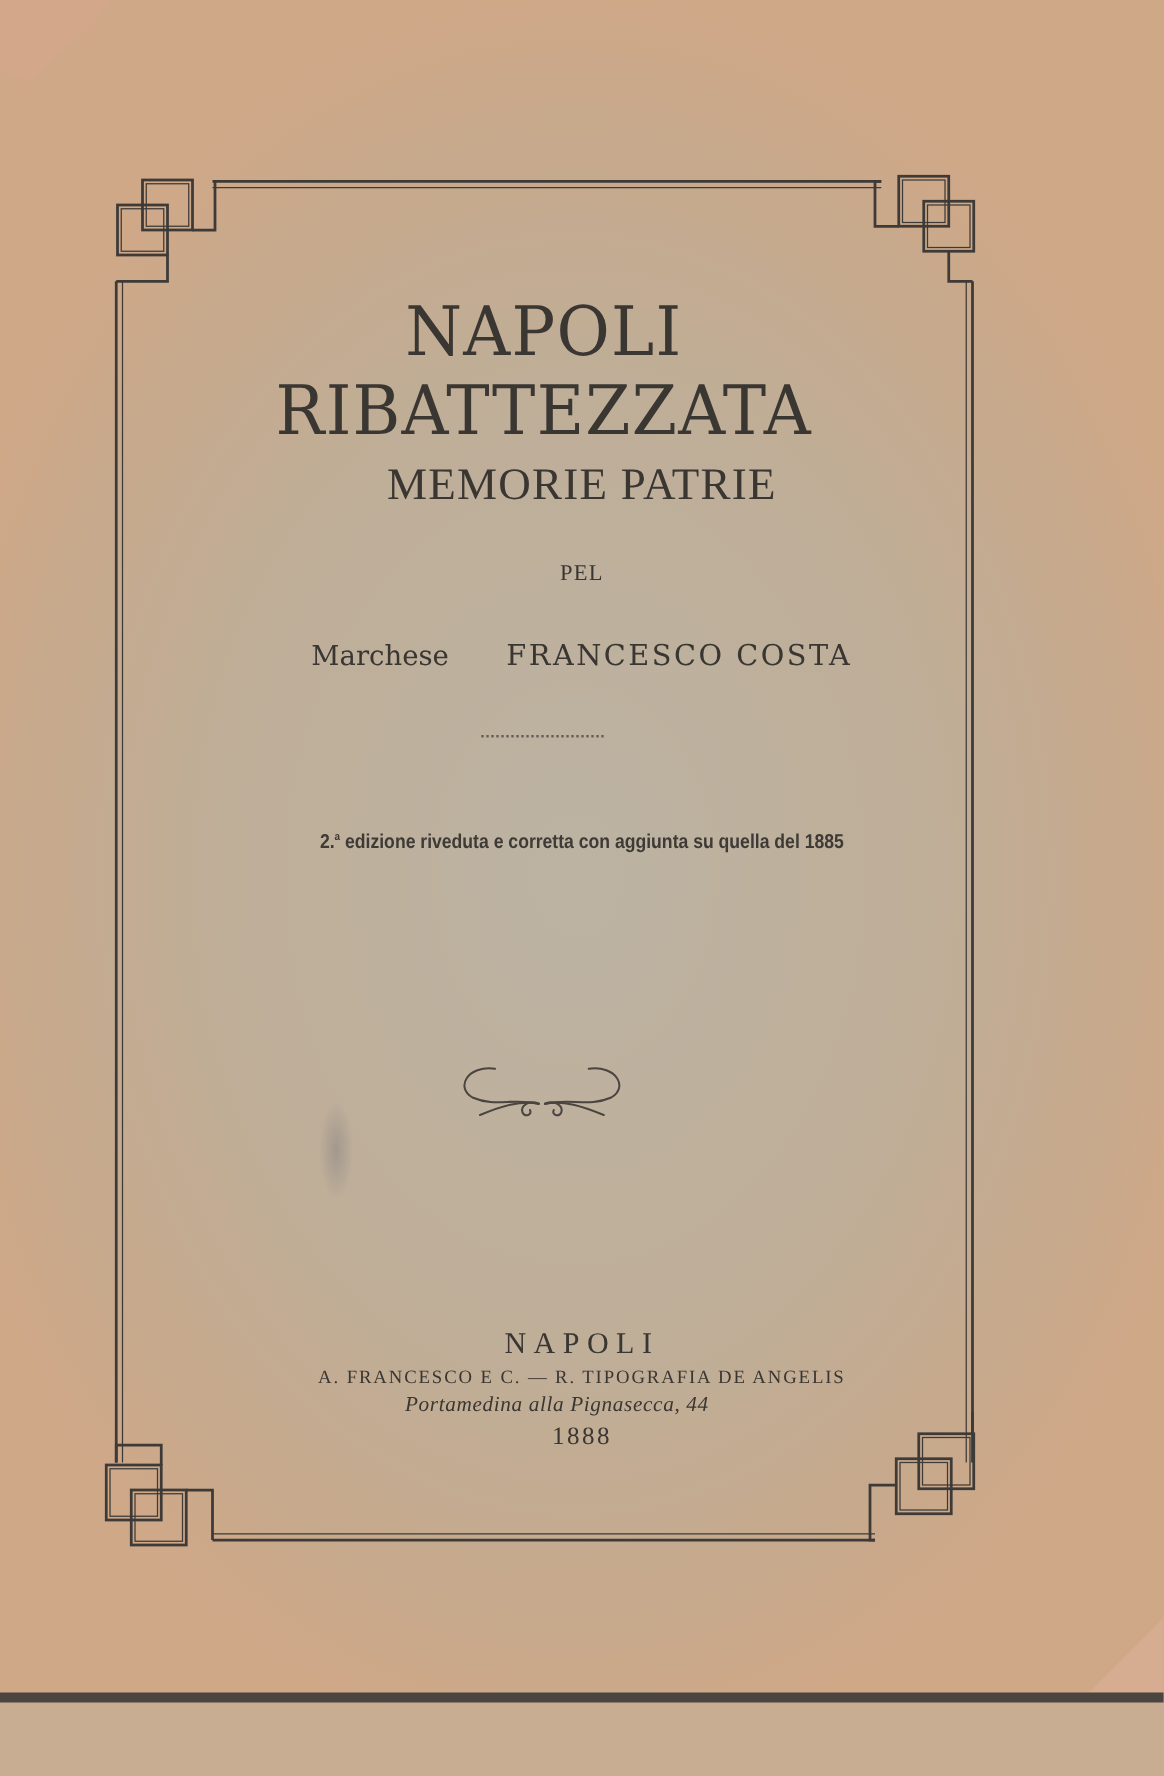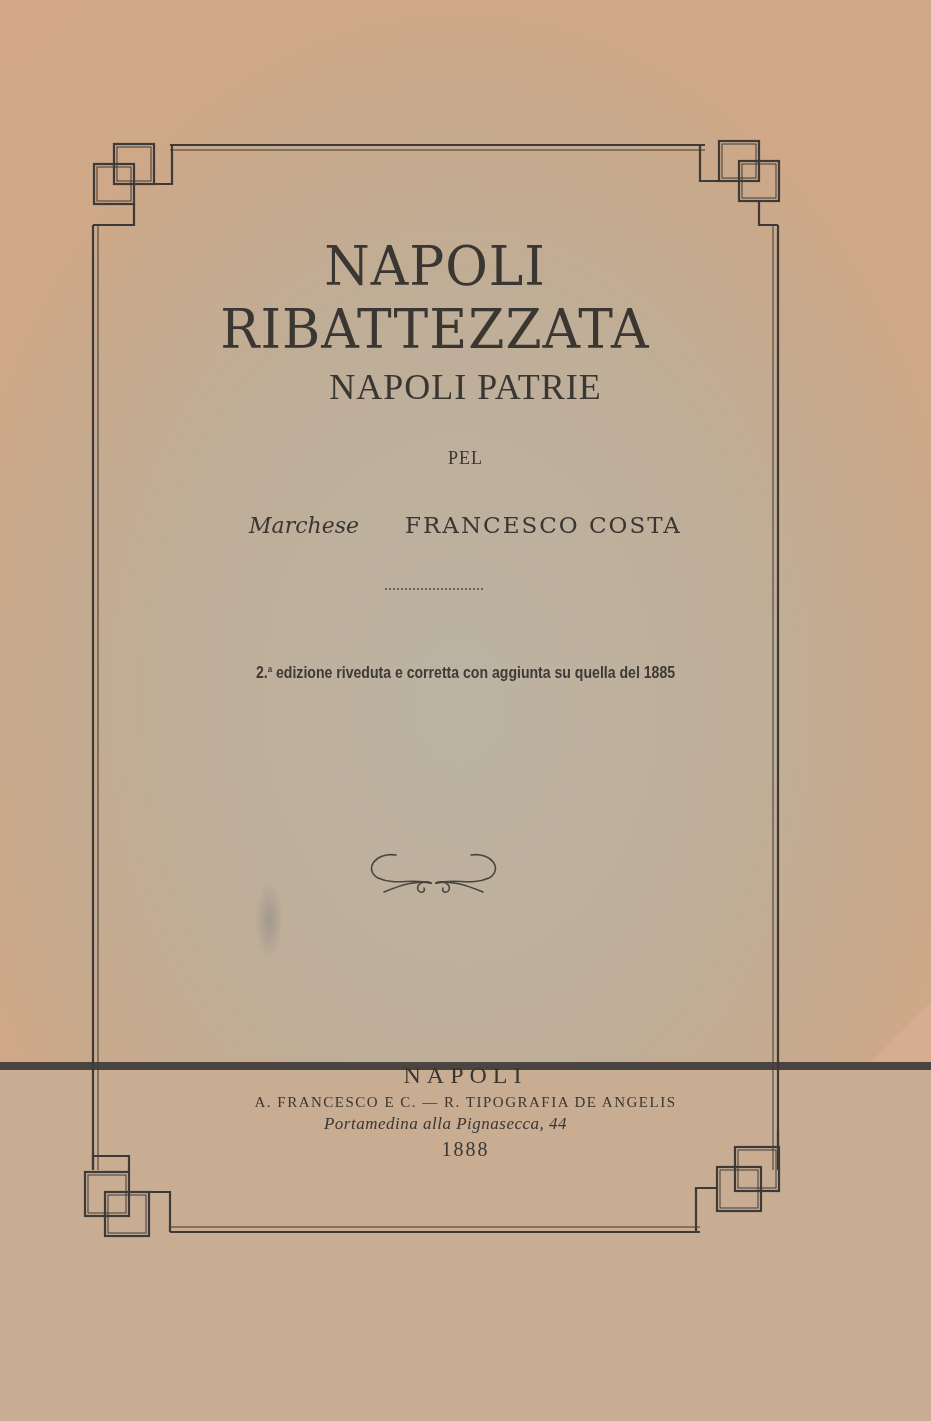--- a/index.html
+++ b/index.html
@@ -2,21 +2,21 @@
 <html><head>
   <meta charset="utf-8">
   <style>
     html, body { margin: 0; padding: 0; }
     body {
       width: 931px; height: 1421px; overflow: hidden;
       background: #c8ad93;
       position: relative;
     }
     .page {
-      position: absolute; left: 0; top: 0; width: 931px; height: 1070px;
+      position: absolute; left: 0; top: 0; width: 931px; height: 1362px;
       background:
         radial-gradient(ellipse 520px 700px at 460px 700px, #bcb3a3 0%, #bfae98 55%, #c7a98c 85%, #cfa888 100%);
     }
     .corner-tear {
       position: absolute; left: 0; top: 0; width: 90px; height: 70px;
       background: #d2a78a;
       clip-path: polygon(0 0, 90px 0, 70px 25px, 45px 45px, 25px 66px, 0 58px);
     }
     .corner-tear-br {
       position: absolute; right: 0; bottom: 8px; width: 60px; height: 60px;
@@ -46,21 +46,21 @@
     .pel {
       top: 448px;
       font-family: "Liberation Serif", serif;
       font-size: 18px; letter-spacing: 1px; text-align: center;
     }
     .author {
       top: 512px;
       font-family: "DejaVu Serif", serif;
       font-size: 22px;
     }
-    .author .prefix { font-size: 22px; margin-right: 6px; font-style: italic; }
+    .author .prefix { font-size: 22px; margin-right: 6px; }
     .author .name { font-size: 23px; letter-spacing: 2px; margin-left: 40px; }
     .rule {
       position: absolute; left: 385px; top: 588px; width: 98px; height: 0;
       border-top: 2px dotted #6a625a;
     }
     .edition {
       top: 664px; left: 0;
       font-family: "Liberation Sans", sans-serif;
       font-weight: bold; font-size: 16px;
       transform: scaleX(0.88); color: #3e3a36;
@@ -138,21 +138,21 @@
       <rect x="717" y="1167" width="44" height="44"></rect>
       <rect x="735" y="1147" width="44" height="44"></rect>
       <path d="M778 1147 V1130"></path>
       <path d="M717 1188 H696 V1232 H700"></path>
       <rect x="720" y="1170" width="38" height="38" stroke-width="1"></rect>
       <rect x="738" y="1150" width="38" height="38" stroke-width="1"></rect>
     </g>
   </svg>
 
   <div class="text-block title">NAPOLI RIBATTEZZATA</div>
-  <div class="text-block subtitle">NAPOLI PATRIE</div>
+  <div class="text-block subtitle">MEMORIE PATRIE</div>
   <div class="text-block pel">PEL</div>
   <div class="text-block author">
     <span class="prefix">Marchese</span><span class="name">FRANCESCO COSTA</span>
   </div>
   <div class="rule"></div>
   <div class="text-block edition">
     <span>2.</span><sup>a</sup><span> edizione riveduta e corretta con aggiunta su quella del 1885</span>
   </div>
 
   <svg class="ornament" width="155" height="50">

